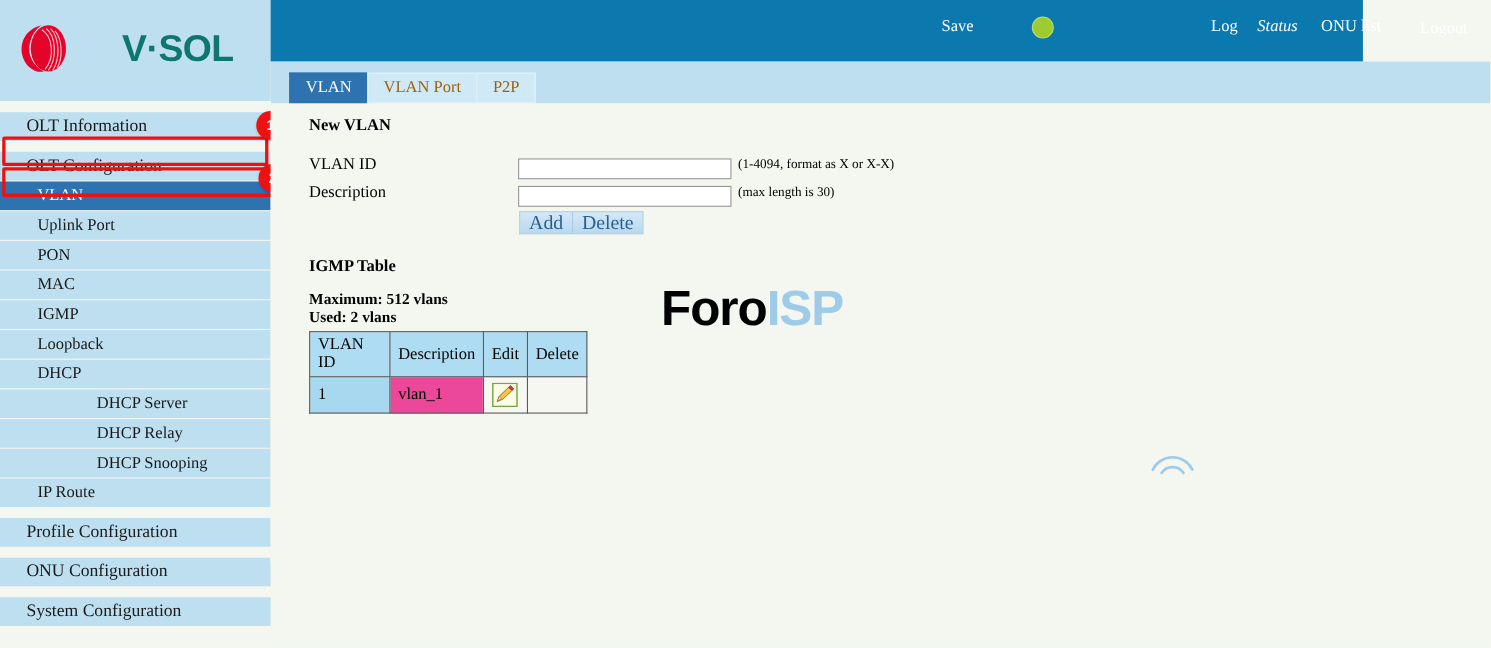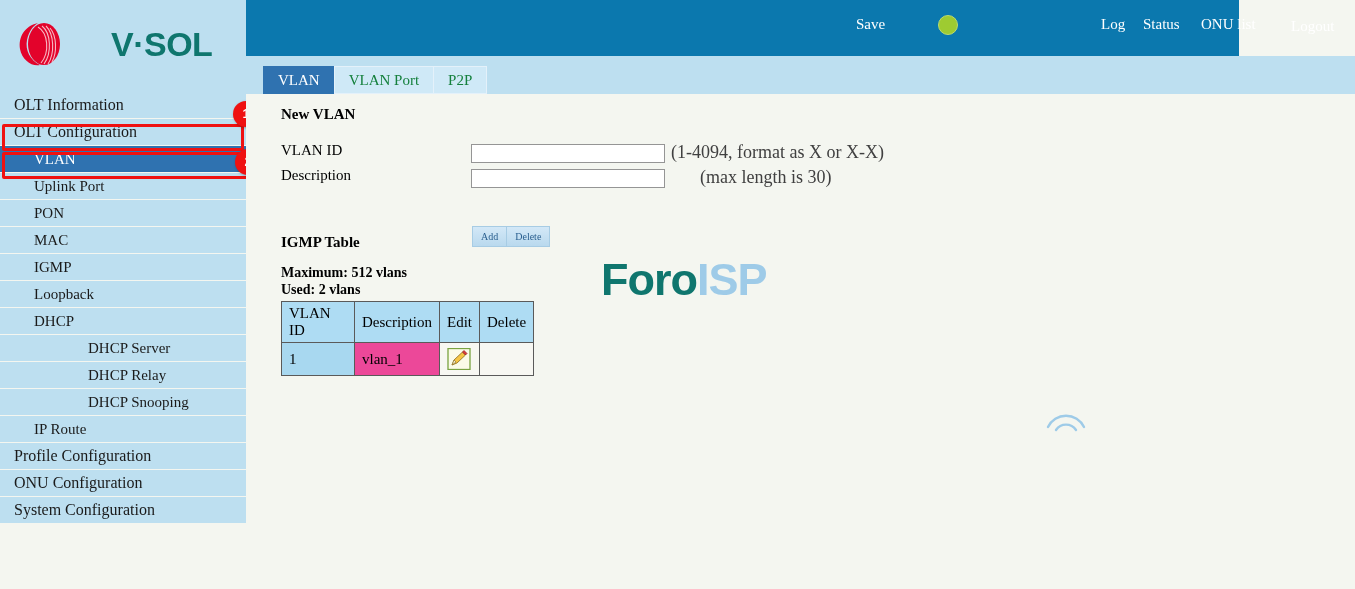--- a/index.html
+++ b/index.html
@@ -34,57 +34,57 @@
     position: absolute; left: 246px; top: 0; width: 993px; height: 56px;
     background: #0b78ae;
   }
   .hdr-link {
     position: absolute; top: 16px;
     color: #ffffff; font-size: 15px; white-space: nowrap;
     cursor: pointer;
   }
   .hdr-save   { left: 610px; }
   .hdr-log    { left: 855px; }
-  .hdr-status { left: 897px; }
+  .hdr-status { left: 897px; font-style: italic; }
   .hdr-onu    { left: 955px; }
   .hdr-logout { left: 1045px; top: 18px; }
   .status-dot {
     position: absolute; left: 692px; top: 15px;
     width: 20px; height: 20px; border-radius: 50%;
     background: #9ecb31; border: 1px solid #bcdb6d;
   }
 
   
   .tabstrip {
     position: absolute; left: 246px; top: 56px; width: 1109px; height: 38px;
     background: #bddff0;
   }
   .tabs { position: absolute; left: 17px; top: 10px; display: flex; }
   .tab {
     height: 28px; line-height: 27px; padding: 0 14px;
-    font-size: 15px; color: #15803d; cursor: pointer;
+    font-size: 15px; color: #a16207; cursor: pointer;
     background: #cfe9f7; border: 1px solid #e4f1fa;
     border-right: none;
   }
   .tab:last-child { border-right: 1px solid #e4f1fa; }
   .tab.active {
     background: #2f72b0; color: #ffffff; border-color: #2f72b0;
   }
 
   
   .sidebar {
     position: absolute; left: 0; top: 92px; width: 246px; height: 443px;
     background: #f4f6f0;
   }
   .nav-item {
     height: 26px; margin-bottom: 1px; background: #bddff0;
     color: #1a1a1a; font-size: 16px; line-height: 26px;
     white-space: nowrap; cursor: pointer;
   }
-  .lvl0 { padding-left: 14px; }
+  .lvl0 { padding-left: 24px; margin-top: 10px; }
   .lvl1 { padding-left: 34px; font-size: 15px; }
   .lvl2 { padding-left: 88px; font-size: 15px; }
   .nav-item.selected { background: #2f72b0; color: #ffffff; }
 
   
   .anno-box {
     position: absolute; border: 3px solid #ef1111; border-radius: 2px;
     pointer-events: none;
   }
   .anno-1 { left: 2px; top: 124px; width: 242px; height: 27px; }
@@ -120,32 +120,32 @@
   .frm-input {
     position: absolute; left: 225px; width: 194px; height: 19px;
     border: 1px solid #959595; background: #ffffff;
     font-family: "Liberation Serif", serif; font-size: 13px;
     padding: 0 3px;
   }
   .i-vlanid { top: 50px; }
   .i-desc   { top: 75px; }
 
   .frm-hint {
-    position: absolute; left: 425px; font-size: 18px; color: #404040; text-align: center;
+    position: absolute; left: 425px; font-size: 12px; color: #000000; text-align: center;
   }
   .h-vlanid { top: 48px; }
-  .h-desc   { top: 73px; margin-left: 29px; }
+  .h-desc   { top: 73px; }
 
   .btn-row { position: absolute; left: 226px; top: 98px; display: flex; }
   .btn {
     height: 21px; line-height: 19px; padding: 0 8px;
-    font-family: "Liberation Serif", serif; font-size: 10px;
+    font-family: "Liberation Serif", serif; font-size: 18px;
     color: #2a5f8f; cursor: pointer;
     background: linear-gradient(#d3e8f7, #b9d9ee);
-    border: 1px solid #a7cce4; border-right: none; margin-top: 34px;
+    border: 1px solid #a7cce4; border-right: none;
   }
   .btn:last-child { border-right: 1px solid #a7cce4; }
 
   .used-lines {
     position: absolute; left: 35px; top: 170px;
     font-weight: bold; font-size: 14px; color: #000; line-height: 17px;
   }
 
   
   .vtable {
@@ -168,21 +168,21 @@
 
   .icon-btn { display: inline-block; width: 24px; height: 22px; cursor: pointer; vertical-align: middle; }
 
   
   .watermark {
     position: absolute; left: 355px; top: 160px;
     font-family: "Liberation Sans", sans-serif;
     font-weight: bold; font-size: 45px; letter-spacing: -1px;
     user-select: none;
   }
-  .wm-foro { color: #0f766e; }
+  .wm-foro { color: #000000; }
   .wm-isp  { color: #9ecbe8; }
   .wm-waves { position: absolute; left: 443px; top: 157px; }
 </style>
 </head>
 <body>
 
 <div id="app">
 
   <div class="logo-pane">
     <div class="logo-wrap">

